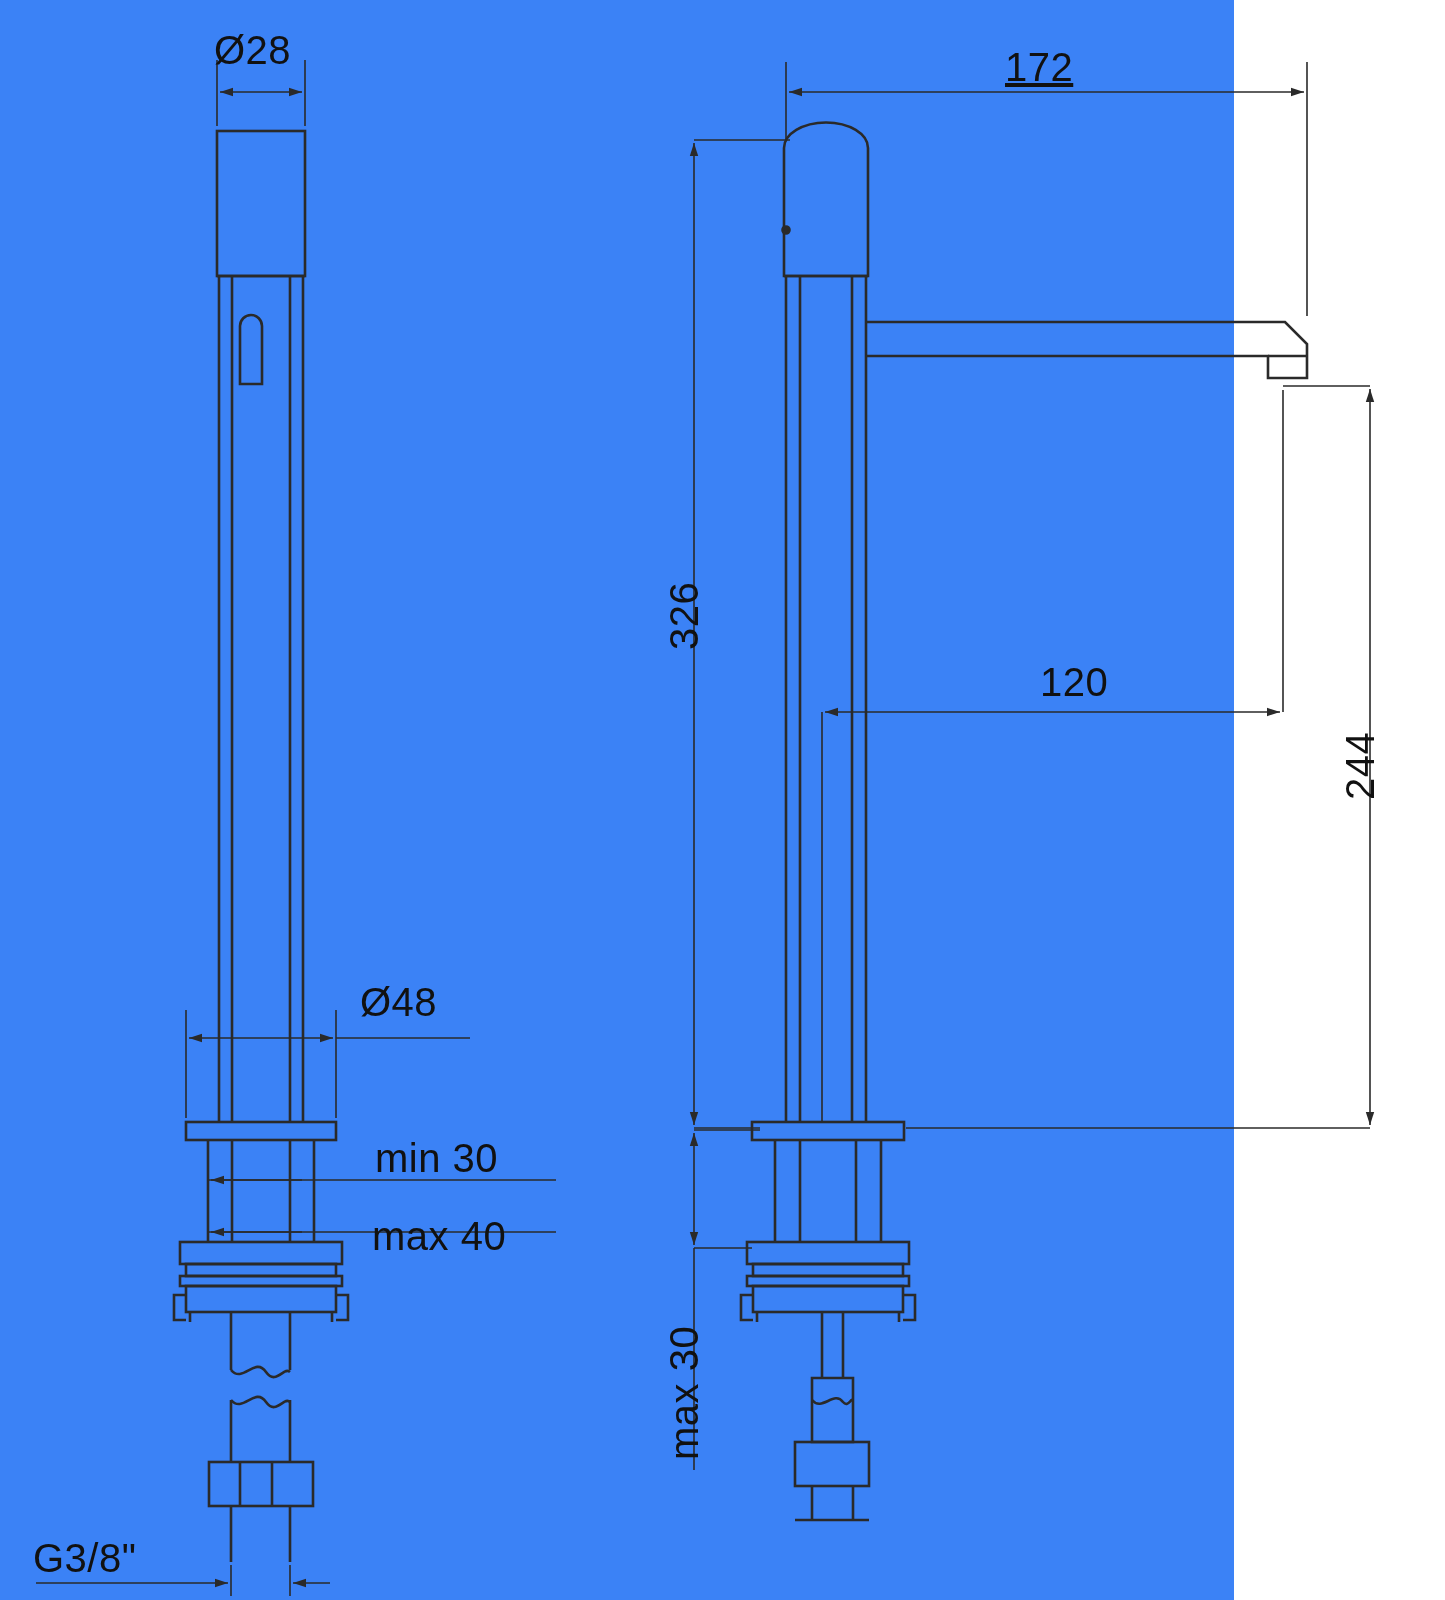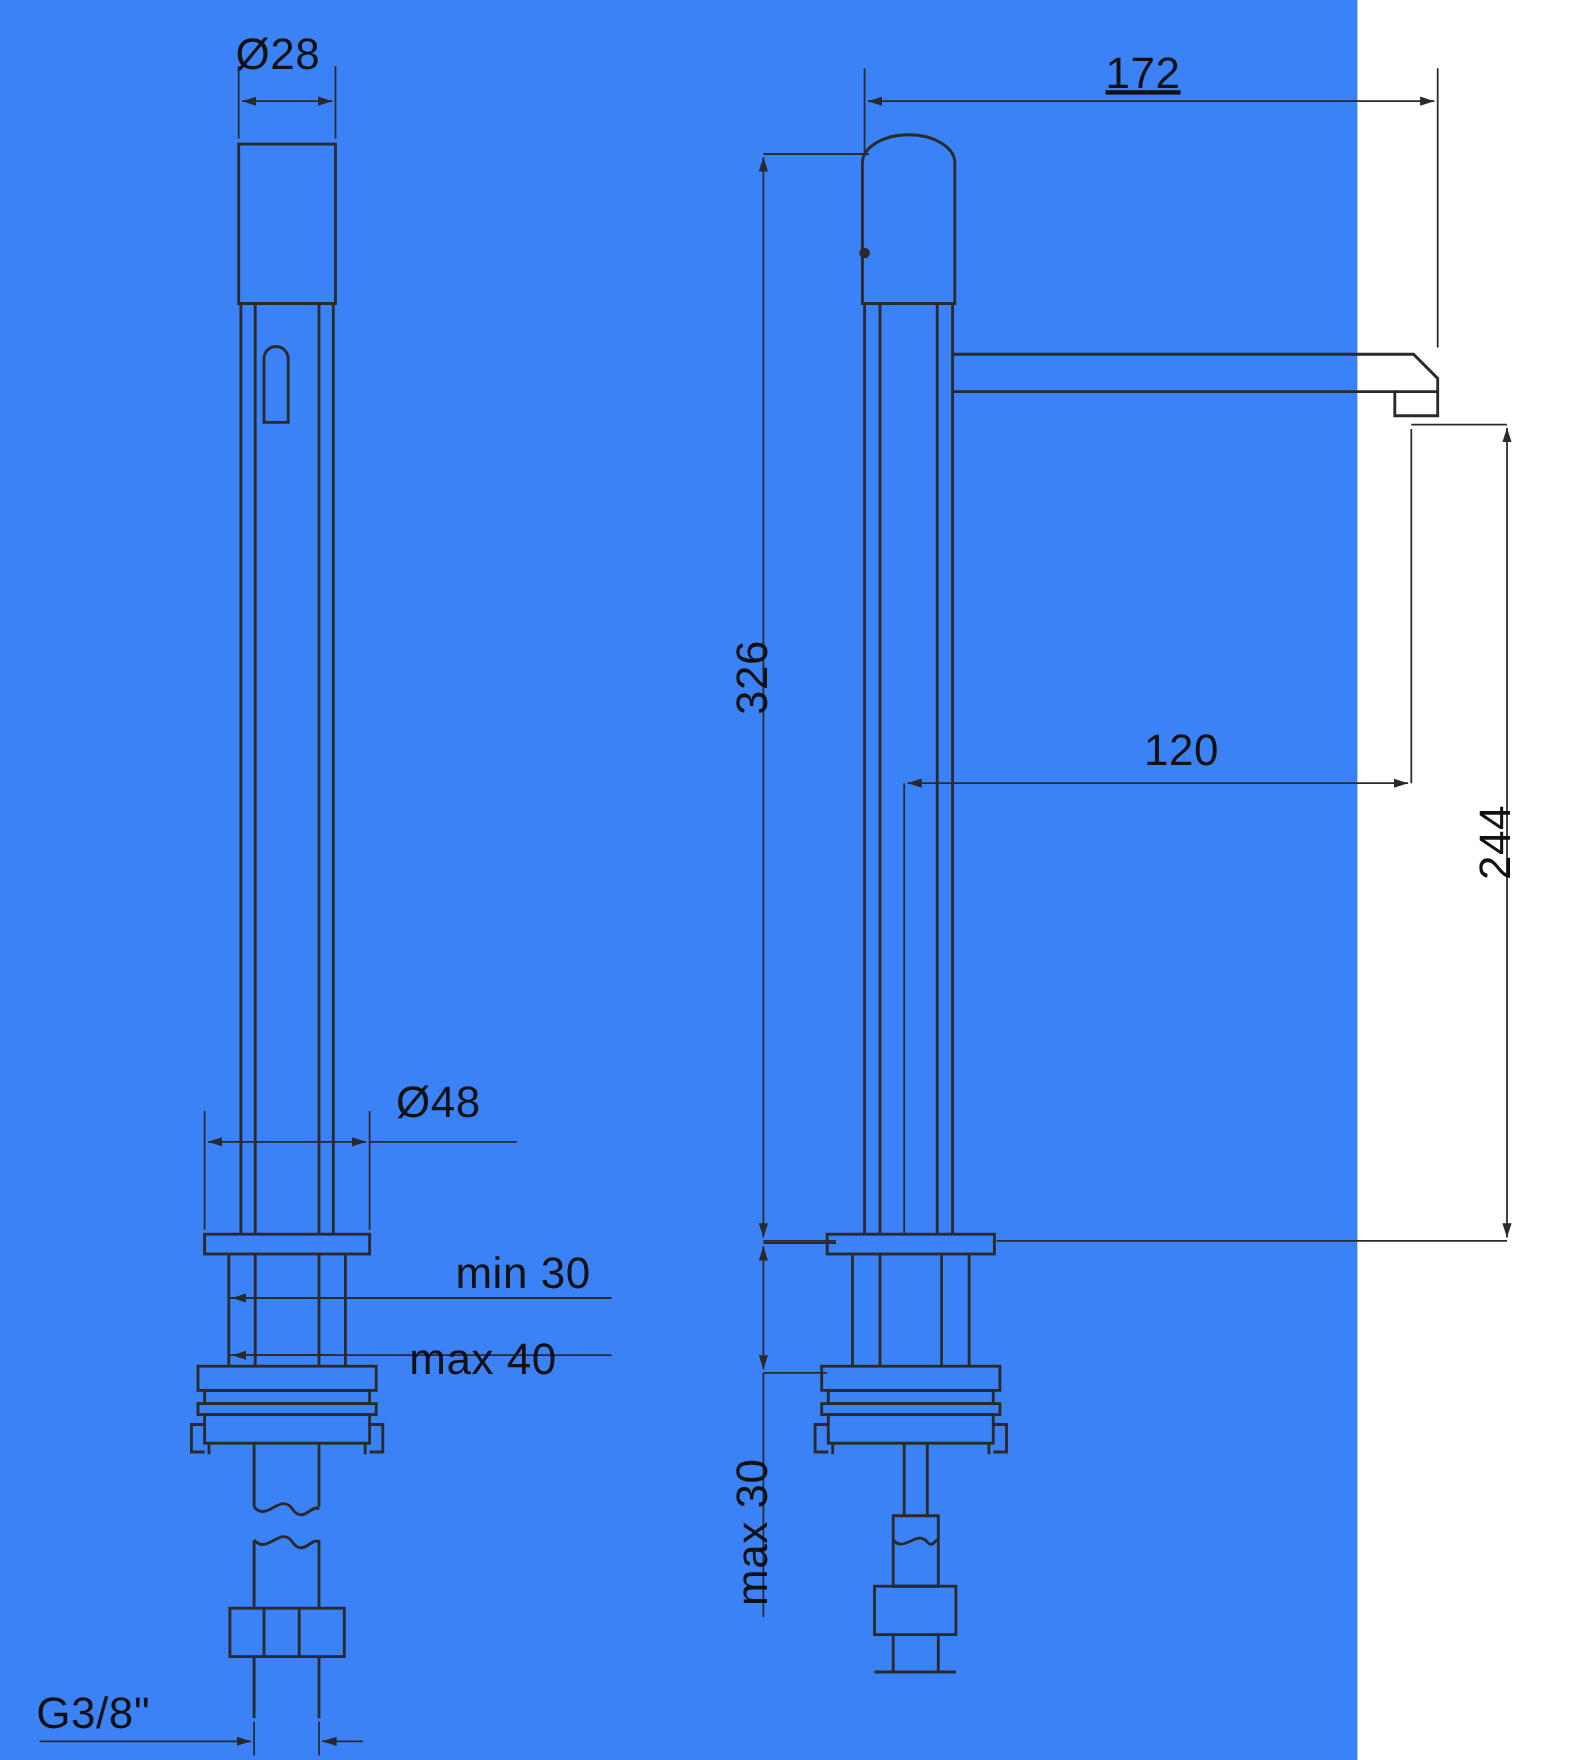--- a/index.html
+++ b/index.html
@@ -182,21 +182,21 @@
 
       <line x1="694" y1="1130" x2="760" y2="1130"></line>
       <line x1="694" y1="1248" x2="752" y2="1248"></line>
       <line x1="694" y1="1133" x2="694" y2="1245" marker-start="url(#arrOut)" marker-end="url(#arrIn)"></line>
       <line x1="694" y1="1248" x2="694" y2="1470"></line>
     </g>
   </svg>
 
   <div class="dimtext" style="left:214px; top:28px;">Ø28</div>
   <div class="dimtext" style="left:360px; top:968px;margin-top:12px;">Ø48</div>
-  <div class="dimtext" style="left:375px; top:1136px;margin-left:39px;">min 30</div>
+  <div class="dimtext" style="left:375px; top:1136px;">min 30</div>
   <div class="dimtext" style="left:372px; top:1214px;">max 40</div>
   <div class="dimtext" style="left:33px; top:1536px;">G3/8"</div>
 
   <div class="dimtext" style="left:1005px; top:45px;text-decoration:underline;">172</div>
   <div class="dimtext" style="left:1040px; top:660px;">120</div>
 
   <div class="dimtext rot90" style="left:662px; top:650px;">326</div>
   <div class="dimtext rot90" style="left:1338px; top:800px;">244</div>
   <div class="dimtext rot90" style="left:662px; top:1460px;">max 30</div>
 

